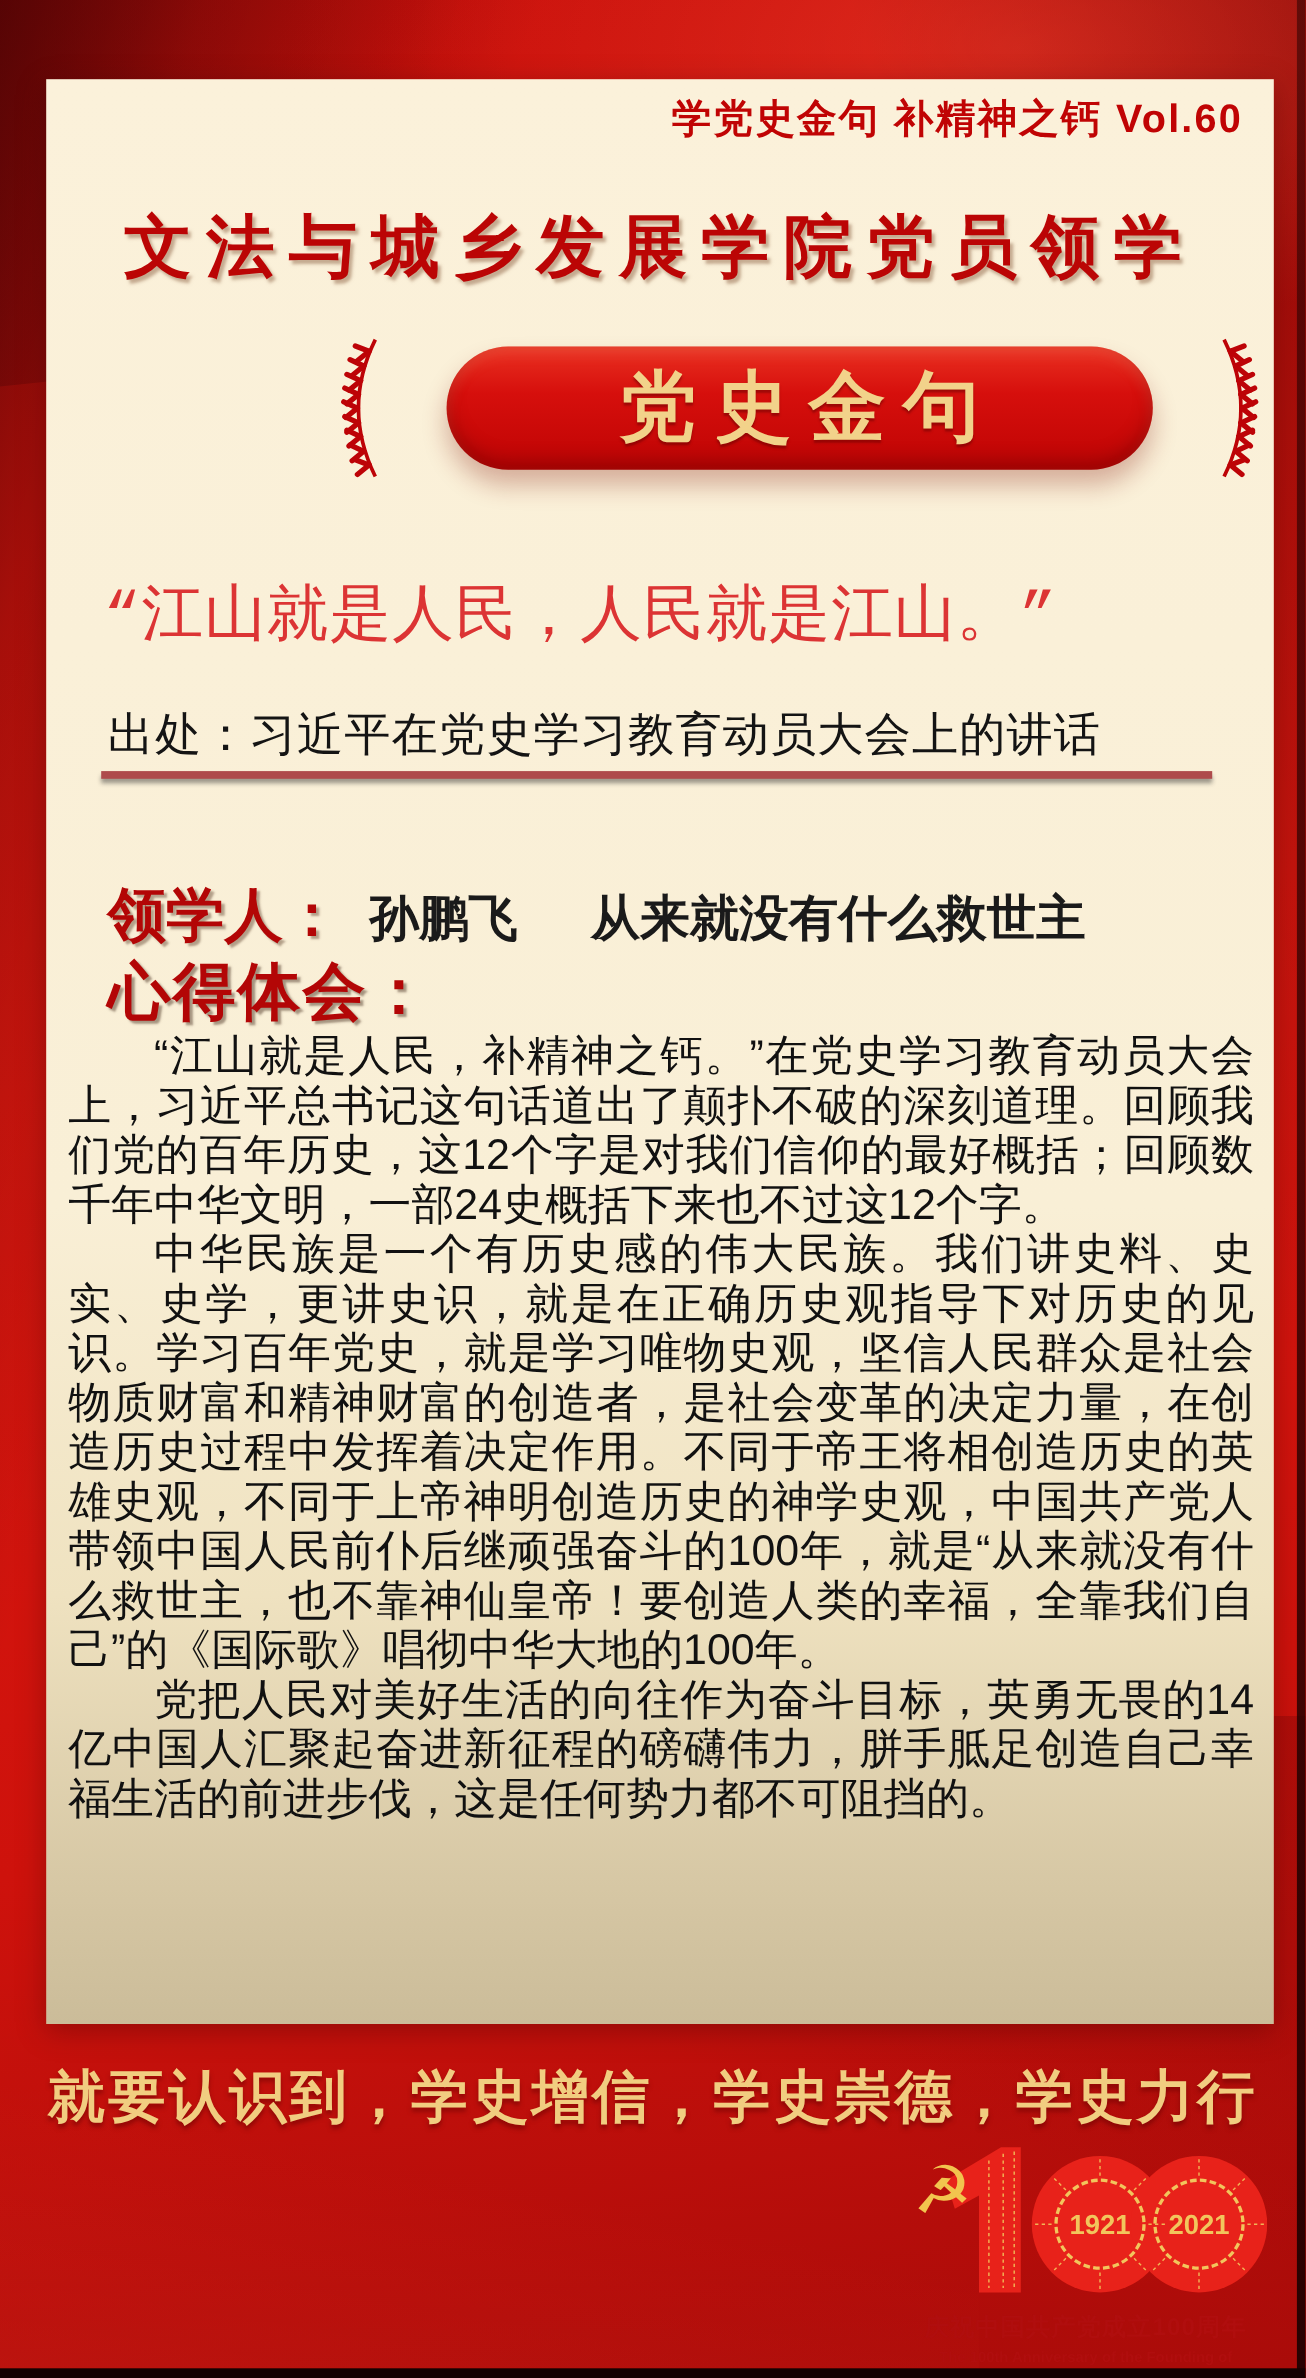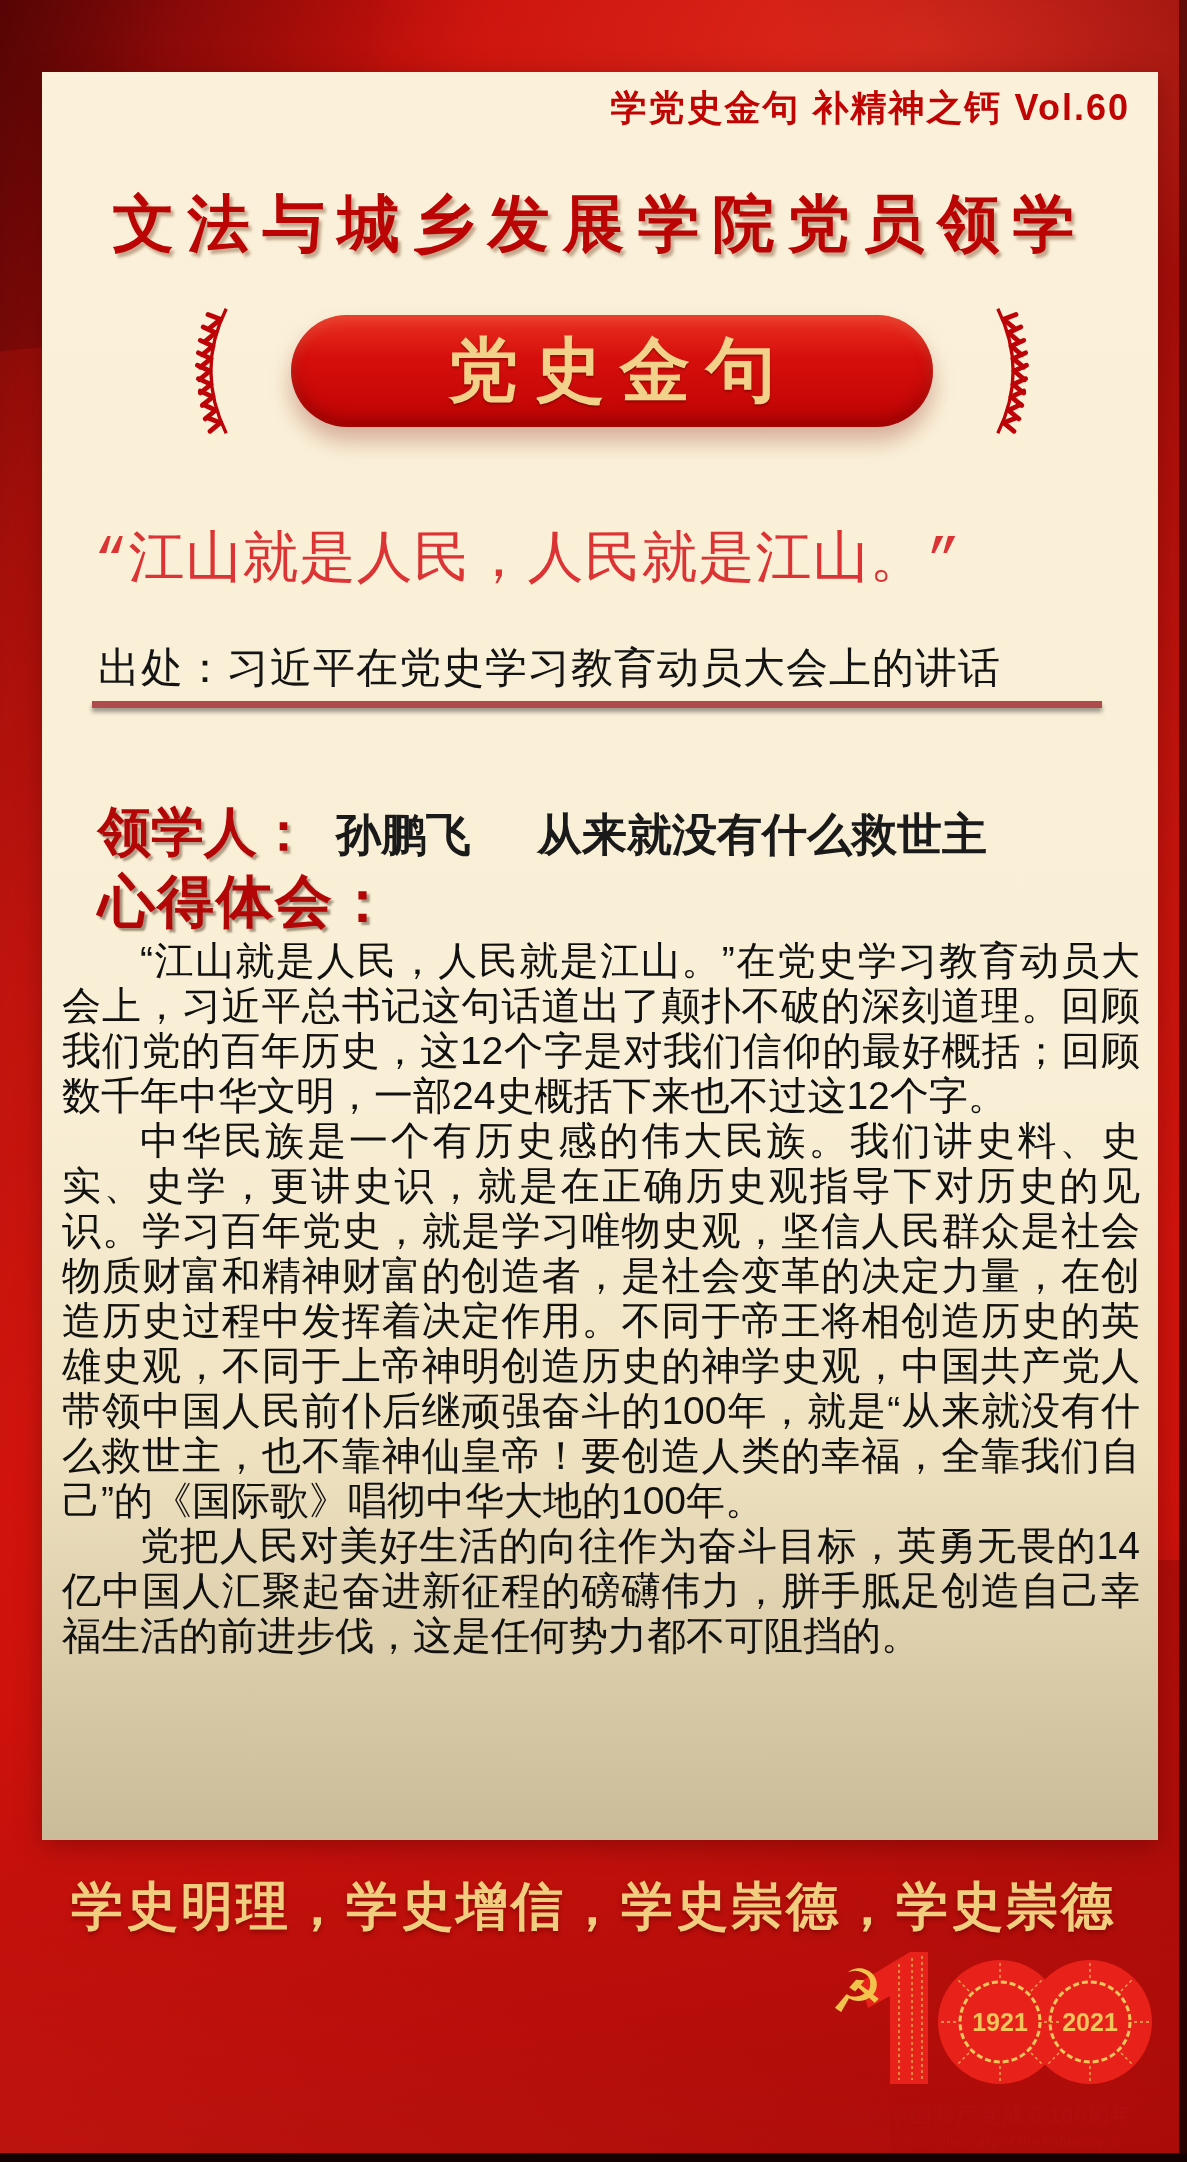--- a/index.html
+++ b/index.html
@@ -40,22 +40,22 @@
   .kicker{
     position:absolute;top:12px;right:28px;
     font-size:36px;font-weight:700;color:#C00404;letter-spacing:2px;white-space:nowrap;
   }
   .title{
     position:absolute;top:110px;left:0;width:100%;text-align:center;
     font-size:62px;font-weight:800;color:#BB0505;letter-spacing:13px;white-space:nowrap;
     text-shadow:3px 4px 3px rgba(150,110,80,0.55);
   }
   .badge-row{
-    position:absolute;top:224px;left:12px;width:100%;height:150px;
-    display:flex;align-items:center;justify-content:center;gap:56px;
+    position:absolute;top:224px;left:0;width:100%;height:150px;
+    display:flex;align-items:center;justify-content:flex-end;gap:56px;
   }
   .wreath{flex:0 0 auto;}
   .wreath.right{transform:scaleX(-1);}
   .pill{
     width:642px;height:112px;border-radius:60px;
     display:flex;align-items:center;justify-content:center;
     background:linear-gradient(180deg,#EA3122 0%,#D60F0C 38%,#BF0404 100%);
     box-shadow:0 14px 22px rgba(130,20,10,0.30),
                inset 0 -8px 16px rgba(90,0,0,0.38),
                inset 0 6px 12px rgba(255,130,95,0.30);
@@ -177,27 +177,27 @@
 
     <div class="leader">
       <span class="leader-label">领学人：</span>
       <span class="leader-name">孙鹏飞</span>
       <span class="leader-role">从来就没有什么救世主</span>
     </div>
 
     <div class="reflect-head">心得体会：</div>
 
     <div class="body-text">
-      <p class="indent">“江山就是人民，人民就是江山。”在党史学习教育动员大会上，习近平总书记这句话道出了颠扑不破的深刻道理。回顾我们党的百年历史，这12个字是对我们信仰的最好概括；回顾数千年中华文明，一部24史概括下来也不过这12个字。</p>
+      <p class="indent">“江山就是人民，补精神之钙。”在党史学习教育动员大会上，习近平总书记这句话道出了颠扑不破的深刻道理。回顾我们党的百年历史，这12个字是对我们信仰的最好概括；回顾数千年中华文明，一部24史概括下来也不过这12个字。</p>
       <p class="indent">中华民族是一个有历史感的伟大民族。我们讲史料、史实、史学，更讲史识，就是在正确历史观指导下对历史的见识。学习百年党史，就是学习唯物史观，坚信人民群众是社会物质财富和精神财富的创造者，是社会变革的决定力量，在创造历史过程中发挥着决定作用。不同于帝王将相创造历史的英雄史观，不同于上帝神明创造历史的神学史观，中国共产党人带领中国人民前仆后继顽强奋斗的100年，就是“从来就没有什么救世主，也不靠神仙皇帝！要创造人类的幸福，全靠我们自己”的《国际歌》唱彻中华大地的100年。</p>
       <p class="indent">党把人民对美好生活的向往作为奋斗目标，英勇无畏的14亿中国人汇聚起奋进新征程的磅礴伟力，胼手胝足创造自己幸福生活的前进步伐，这是任何势力都不可阻挡的。</p>
     </div>
   </div>
 
-  <div class="slogan">学史明理，学史增信，学史崇德，学史崇德</div>
+  <div class="slogan">就要认识到，学史增信，学史崇德，学史力行</div>
 
   <div class="anniv">
     <svg viewBox="0 0 330 150" width="330" height="150">
 
       <path d="M38 40 L88 10 L106 10 L106 142 L68 142 L68 54 L46 66 Z" fill="#E8221A"></path>
 
       <circle cx="178" cy="80" r="62" fill="#E8221A"></circle>
       <circle cx="268" cy="80" r="62" fill="#E8221A"></circle>
 
       <g stroke="#F2C55C" stroke-width="1.3" stroke-dasharray="3 3" opacity="0.9">

